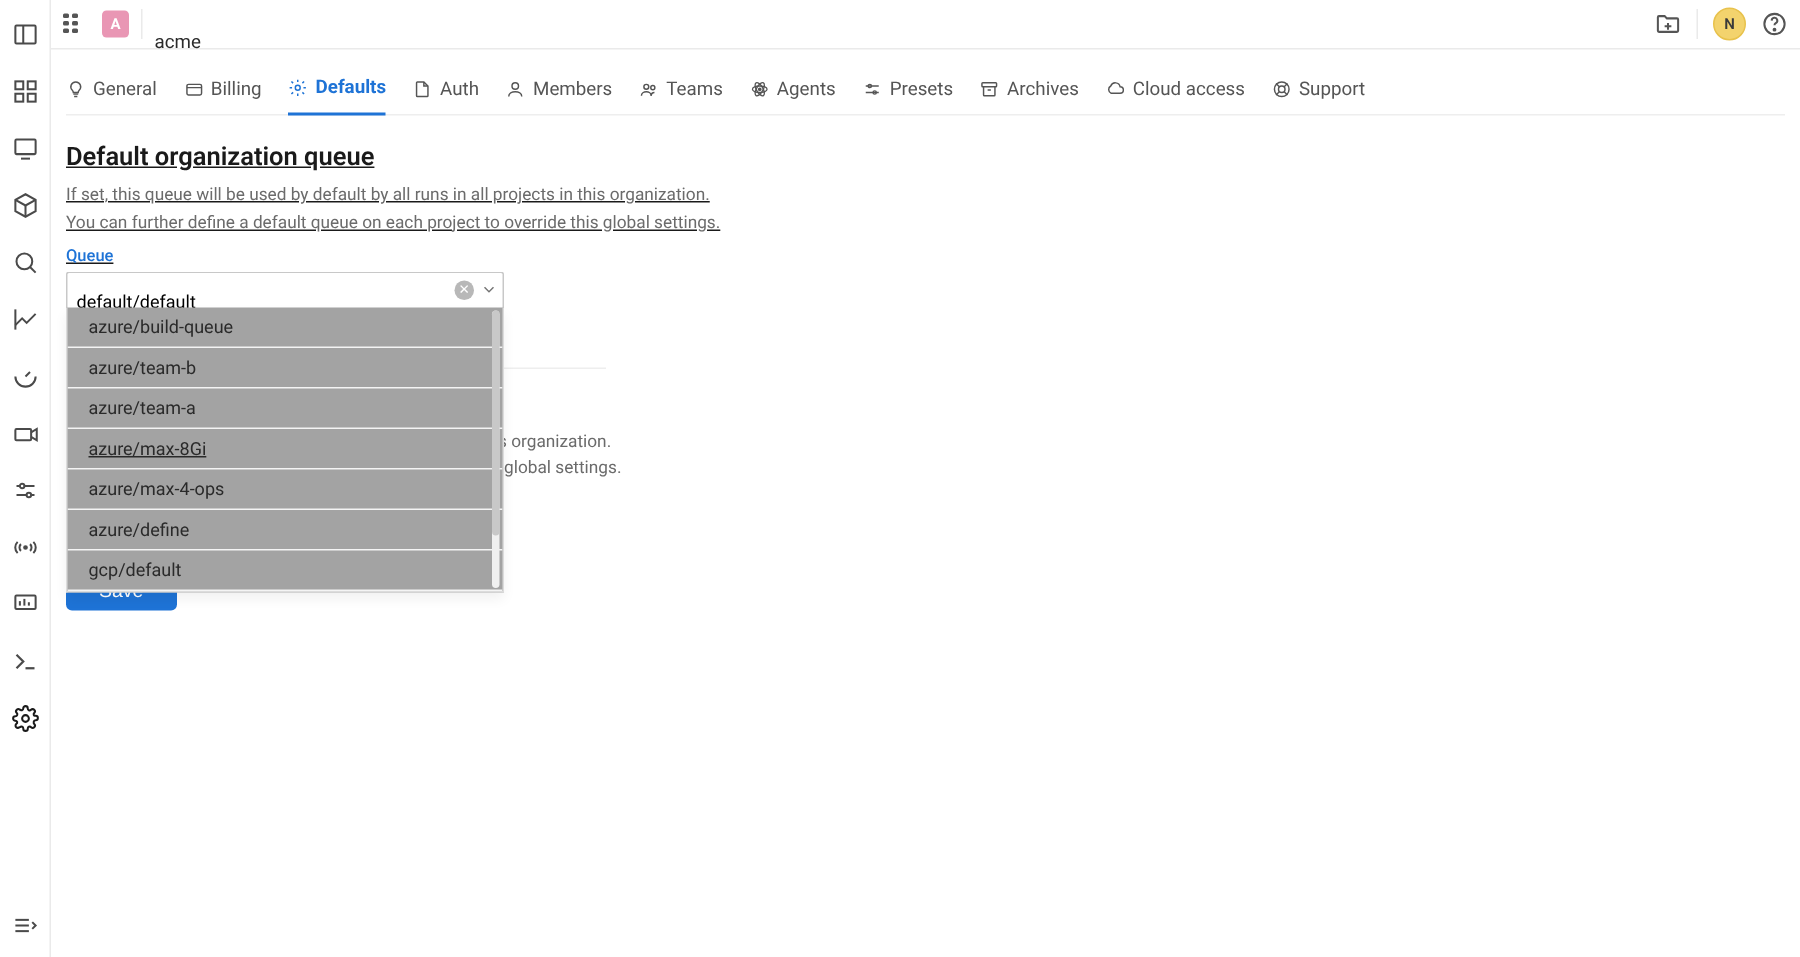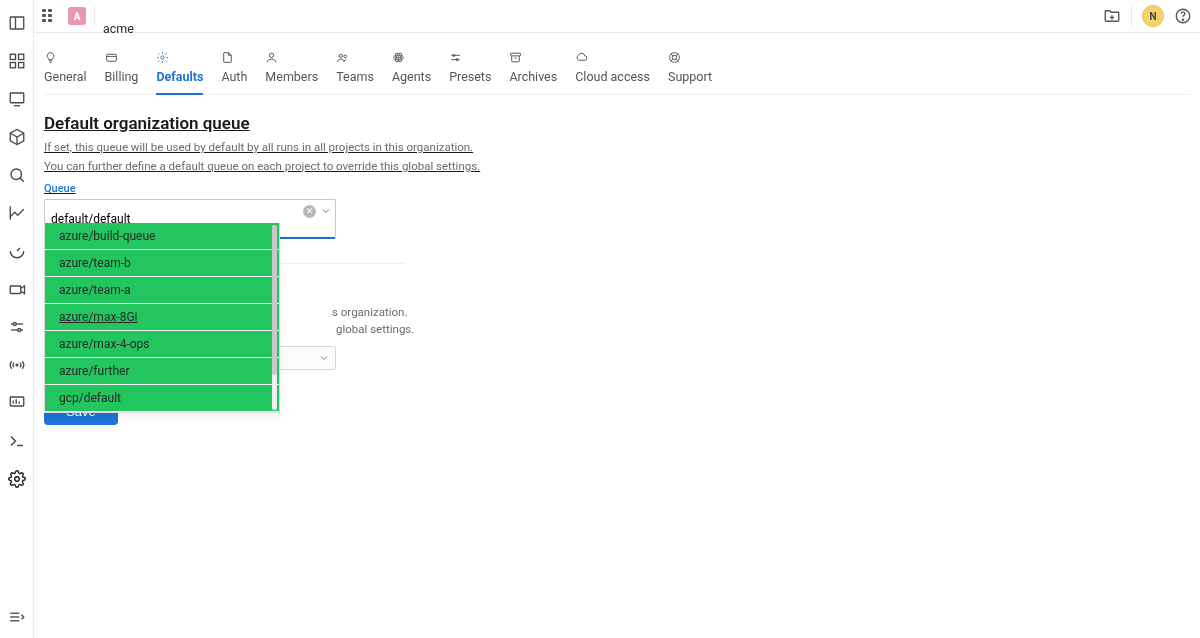--- a/index.html
+++ b/index.html
@@ -24,38 +24,38 @@
   .org-name { font-size: 12.5px; color: #2a2a2a; margin-top: 25px; }
   .header-right { margin-left: auto; display: flex; align-items: center; gap: 10px; }
   .hdr-icon { width: 18px; height: 18px; color: #555; cursor: pointer; display:flex; align-items:center; justify-content:center;}
   .avatar { width: 22px; height: 22px; border-radius: 50%; background: #f3d36d; display: flex; align-items: center; justify-content: center; font-size: 10px; font-weight: 600; color: #3a3a3a; border:1px solid #e8c24c;}
   
   
   .content { flex: 1; padding: 12px 10px; position: relative; }
   
   
   .tabs { display: flex; gap: 18px; border-bottom: 1px solid #eee; margin-bottom: 18px; padding-bottom: 0; }
-  .tab { display: flex; align-items: flex-start; gap: 5px; font-size: 12.5px; color: #555; padding: 6px 0 9px; cursor: pointer; flex-direction: column; }
+  .tab { display: flex; align-items: center; gap: 5px; font-size: 12.5px; color: #555; padding: 6px 0 9px; cursor: pointer; }
   .tab svg { width: 13px; height: 13px; }
   .tab.active { color: #1e73d6; border-bottom: 2px solid #1e73d6; margin-bottom: -1px; font-weight: bold; }
   
   
   .section { max-width: 640px; text-decoration: underline; }
   .section h2 { font-size: 17px; font-weight: 600; margin-bottom: 6px; }
   .section p.desc { font-size: 11.5px; color: #6b6b6b; line-height: 1.45; margin-bottom: 2px; }
   
   .field-label { font-size: 11px; color: #1e73d6; font-weight: 500; margin-top: 8px; margin-bottom: 4px; }
   
   .combo { position: relative; width: 292px; }
   .combo-input { width: 100%; height: 40px; border: 1px solid #c8c8c8; border-bottom: 2px solid #1e73d6; border-radius: 2px; padding: 0 44px 0 6px; font-size: 12px; font-family: inherit; outline: none; }
   .combo-ctrl { position: absolute; right: 4px; top: 0; height: 24px; display: flex; align-items: center; gap: 4px; }
   .combo-clear { width: 13px; height: 13px; border-radius: 50%; background: #b8b8b8; color: #fff; display:flex; align-items:center; justify-content:center; font-size:9px; cursor:pointer; }
   .combo-caret { width: 12px; height: 12px; color: #777; }
   
-  .dropdown { position: absolute; left: 0; top: 24px; width: 236px; background: #22c55e; border: 1px solid #dcdcdc; border-top: none; box-shadow: 0 4px 8px rgba(0,0,0,0.06); z-index: 20; }
+  .dropdown { position: absolute; left: 0; top: 24px; width: 292px; background: #a3a3a3; border: 1px solid #dcdcdc; border-top: none; box-shadow: 0 4px 8px rgba(0,0,0,0.06); z-index: 20; }
   .dropdown ul { list-style: none; max-height: 190px; overflow-y: auto; }
   .dropdown li { padding: 6px 14px; font-size: 12px; color: #2a2a2a; cursor: pointer; border-bottom: 1px solid #f4f4f4; }
   .dropdown li.highlighted { text-decoration: underline; }
   .dropdown-scroll-track { position:absolute; right:2px; top:2px; bottom:2px; width:5px; background:#f0f0f0; border-radius:3px;}
   .dropdown-scroll-thumb { position:absolute; right:2px; top:2px; width:5px; height:150px; background:#c8c8c8; border-radius:3px;}
   
   
   .section2 { position: relative; z-index: 1; margin-top: 40px; max-width: 640px;}
   .section2 .desc-ghost { font-size: 11.5px; color: #6b6b6b; line-height: 1.45; margin-left: 288px; }
   .preset-field { margin-top: 8px; }
@@ -312,21 +312,21 @@
                 <polyline points="6,9 12,15 18,9"></polyline>
               </svg>
           </div>
           <div class="dropdown">
             <ul id="dropdown-list">
                 <li class="">azure/build-queue</li>
                 <li class="">azure/team-b</li>
                 <li class="">azure/team-a</li>
                 <li class="highlighted">azure/max-8Gi</li>
                 <li class="">azure/max-4-ops</li>
-                <li class="">azure/further</li>
+                <li class="">azure/define</li>
                 <li class="">gcp/default</li>
               </ul>
             <div class="dropdown-scroll-track"></div>
             <div class="dropdown-scroll-thumb"></div>
           </div>
         </div>
       </div>
       
       <hr class="hr">
       

